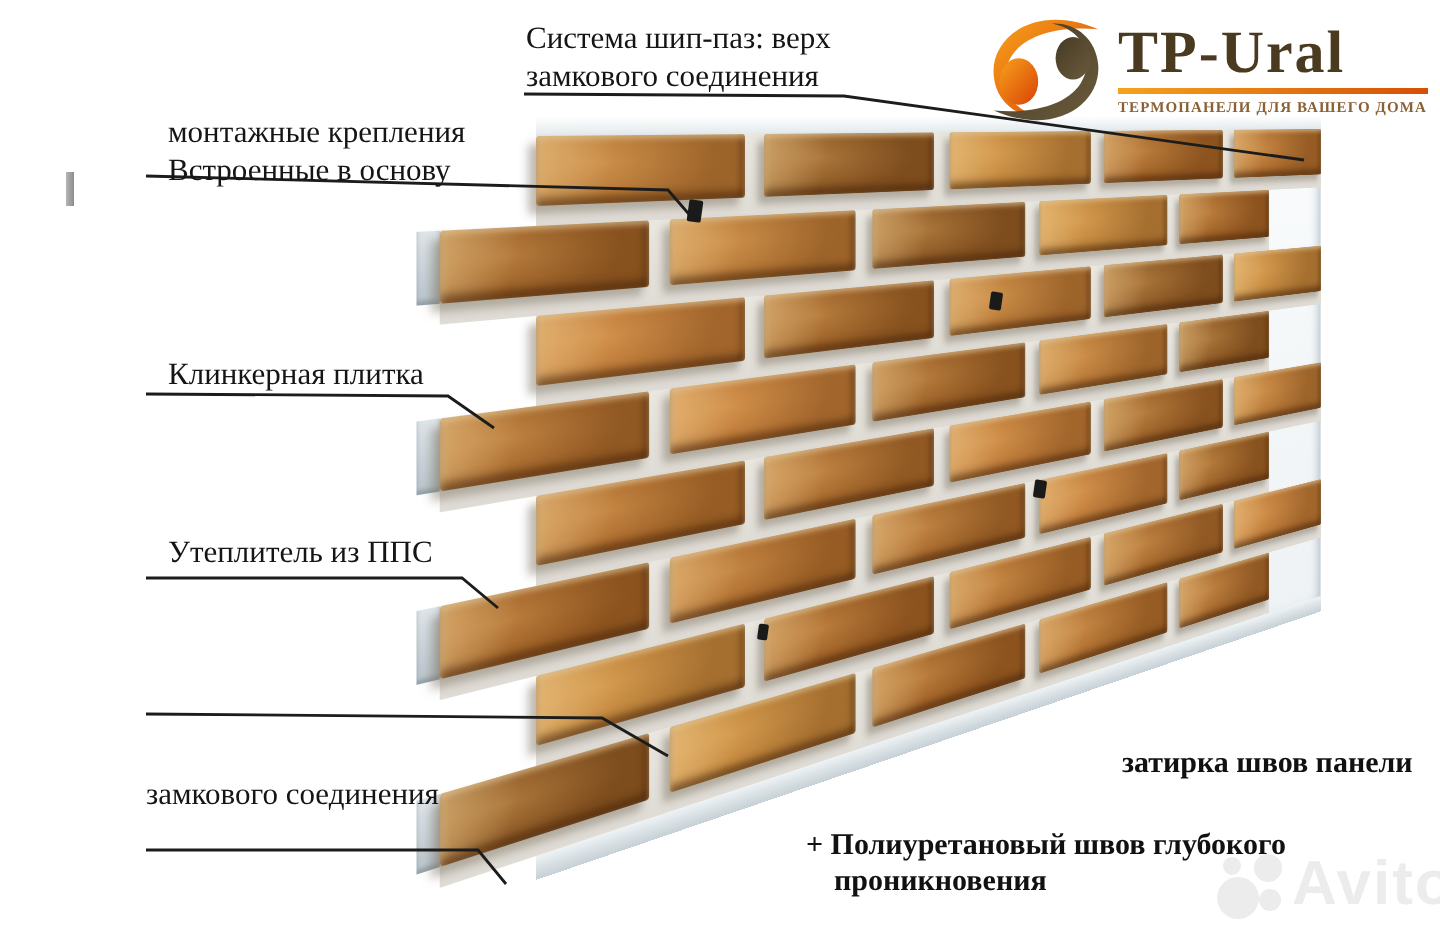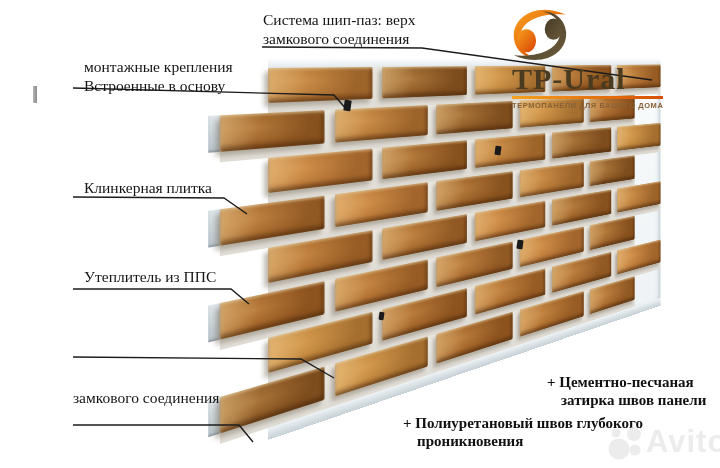--- a/index.html
+++ b/index.html
@@ -41,26 +41,26 @@
   
   .mount{position:absolute;background:#1a1a1a;border-radius:1px;transform:rotate(8deg);}
 
   
   .callout{position:absolute;font-size:15.5px;line-height:19px;color:#151515;}
   .callout div:empty{display:none;}
   .note{position:absolute;font-size:15px;line-height:18px;font-weight:700;color:#111;}
   .note .l2{padding-left:14px;}
 
   
-  .logo{position:absolute;left:507px;top:5px;display:flex;align-items:flex-start;flex-direction:column;}
+  .logo{position:absolute;left:490px;top:5px;display:flex;align-items:center;}
   .logo-text{margin-left:5px;}
   .logo-name{font-family:"Liberation Serif",serif;font-weight:700;font-size:30px;line-height:32px;
              color:#493a20;letter-spacing:1px;}
   .logo-rule{height:3px;background:linear-gradient(90deg,#f5a21f,#d64f05);margin:1px 0 2px;}
-  .logo-tagline{font-family:Liberation Sans, sans-serif;font-weight:700;font-size:7.5px;line-height:9px;
+  .logo-tagline{font-family:Liberation Serif, serif;font-weight:700;font-size:7.5px;line-height:9px;
                 color:#8a6134;letter-spacing:.55px;white-space:nowrap;}
 
   
   .watermark{position:absolute;left:606px;top:422px;display:flex;align-items:center;}
   .watermark-text{font-family:"Liberation Sans",sans-serif;font-weight:700;font-size:31px;
                   letter-spacing:1px;}
 
   
   .pin{position:absolute;left:33px;top:86px;width:4px;height:17px;
        background:linear-gradient(90deg,#b5b5b5,#8c8c8c);}
@@ -176,21 +176,20 @@
   </div>
   <div class="callout" style="left:84px;top:267px;">
     <div>Утеплитель из ППС</div>
 
   </div>
   <div class="callout" style="left:73px;top:388px;">
     <div>замкового соединения</div>
   </div>
 
   <div class="note" style="left:547px;top:373px;">
-    <div class="l1">+ Цементно-песчаная</div>
     <div class="l2">затирка швов панели</div>
   </div>
   <div class="note" style="left:403px;top:414px;">
     <div class="l1">+ Полиуретановый швов глубокого</div>
     <div class="l2">проникновения</div>
   </div>
 
   <div class="logo">
     <svg width="64" height="58" viewBox="0 0 64 60">
       <defs>

